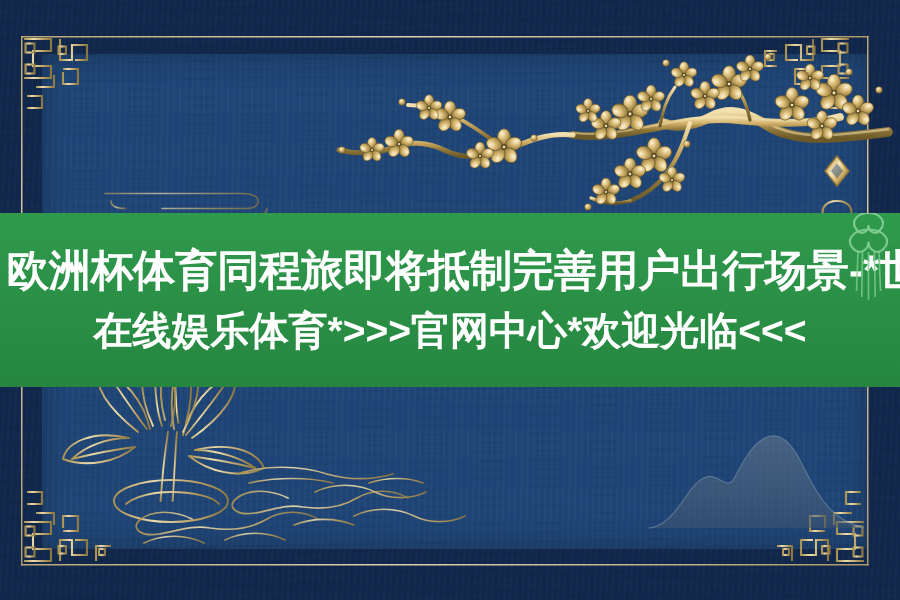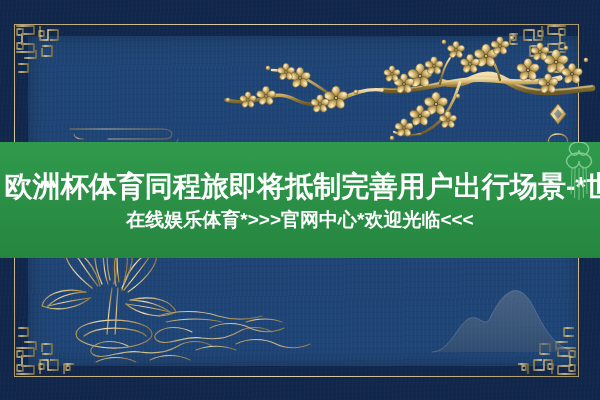--- a/index.html
+++ b/index.html
@@ -85,21 +85,21 @@
     letter-spacing: 0px;
     white-space: nowrap;
     text-align: center;
     width: 100%;
   }
   .banner-line.l1 {
     font-size: 28.5px;
     transform: scaleX(0.985);
   }
   .banner-line.l2 {
-    font-size: 19px;
+    font-size: 26px;
   }
   
   .tassel-banner {
     position: absolute;
     left: 558px;
     top: 142px;
     z-index: 7;
     pointer-events: none;
   }
 </style>

